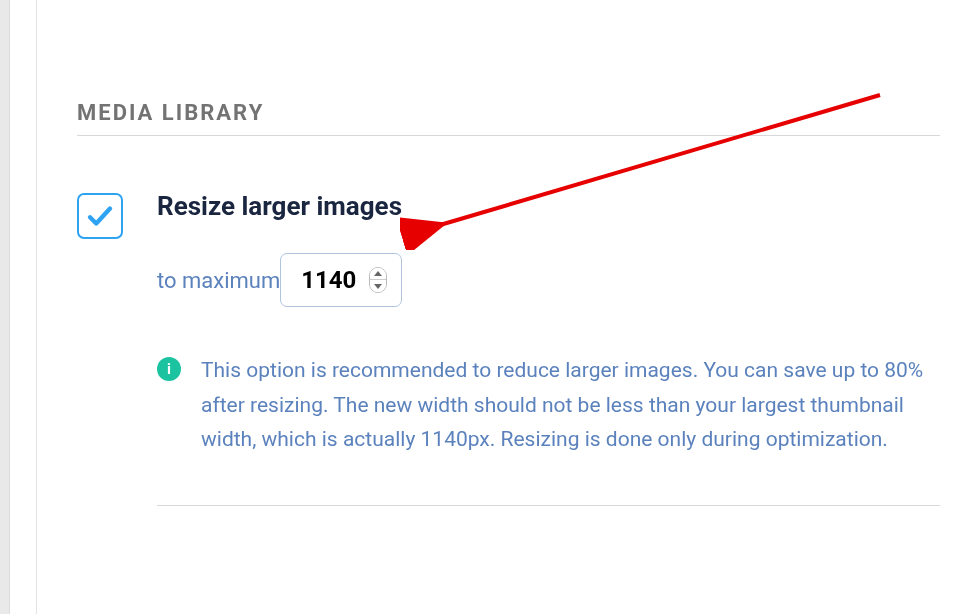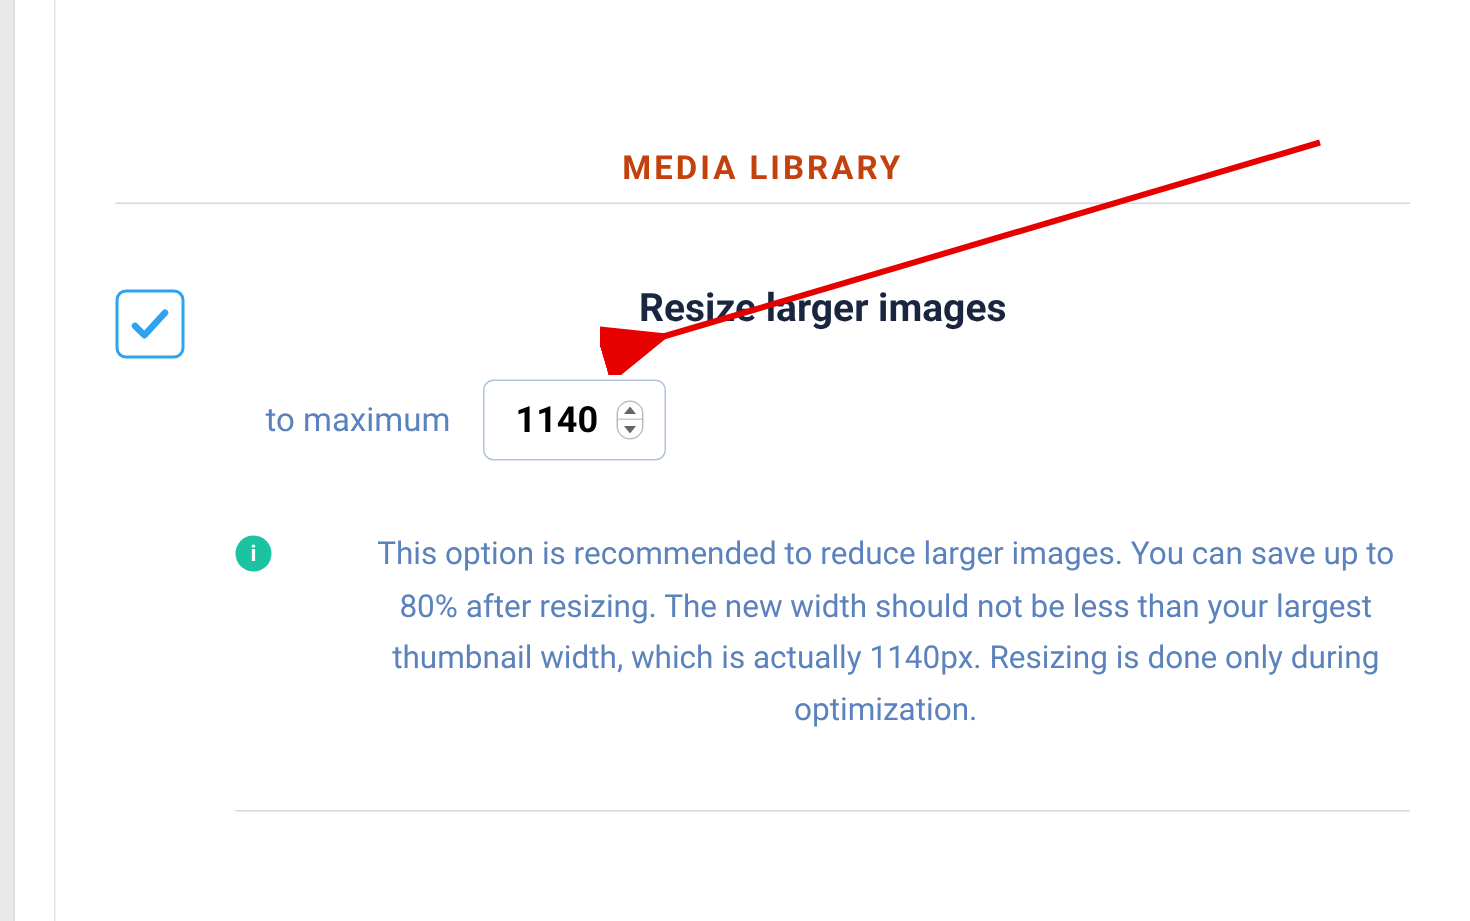--- a/index.html
+++ b/index.html
@@ -31,32 +31,30 @@
     .panel {
       flex: 1;
       border-left: 1px solid #e3e3e3;
       padding: 0 40px;
       padding-top: 100px;
     }
     .section-title {
       font-size: 22px;
       font-weight: 700;
       letter-spacing: 2px;
-      color: #c2410c;
+      color: #737373;
       text-transform: uppercase;
       padding-bottom: 10px;
       border-bottom: 1px solid #d8d8d8;
       margin-bottom: 55px;
-      text-align: center;
     }
     .option-row {
       display: flex;
       align-items: flex-start;
       gap: 34px;
-      text-align: center;
     }
     .checkbox {
       width: 46px;
       height: 46px;
       border: 2px solid #2ea3f2;
       border-radius: 7px;
       display: flex;
       align-items: center;
       justify-content: center;
       cursor: pointer;
@@ -72,26 +70,24 @@
     }
     .option-label {
       font-size: 26px;
       font-weight: 700;
       color: #1a2640;
       margin-bottom: 32px;
     }
     .input-row {
       display: flex;
       align-items: center;
-      gap: 22px;
       font-size: 22px;
       color: #5b82bd;
       font-weight: 400;
       margin-bottom: 46px;
-      margin-left: 20px;
     }
     .number-input-wrap {
       border: 1px solid #b0c4de;
       border-radius: 7px;
       padding: 12px 14px 12px 20px;
       display: flex;
       align-items: center;
       gap: 12px;
     }
     .number-value {
@@ -147,21 +143,20 @@
       flex-shrink: 0;
       font-weight: 700;
       font-size: 15px;
       margin-top: 4px;
     }
     .info-text {
       font-size: 21px;
       line-height: 1.65;
       color: #5b82bd;
       font-weight: 400;
-      margin-left: 40px;
     }
     .arrow-overlay {
       position: absolute;
       top: 80px;
       left: 400px;
       pointer-events: none;
     }
   </style>
 </head>
 <body>

